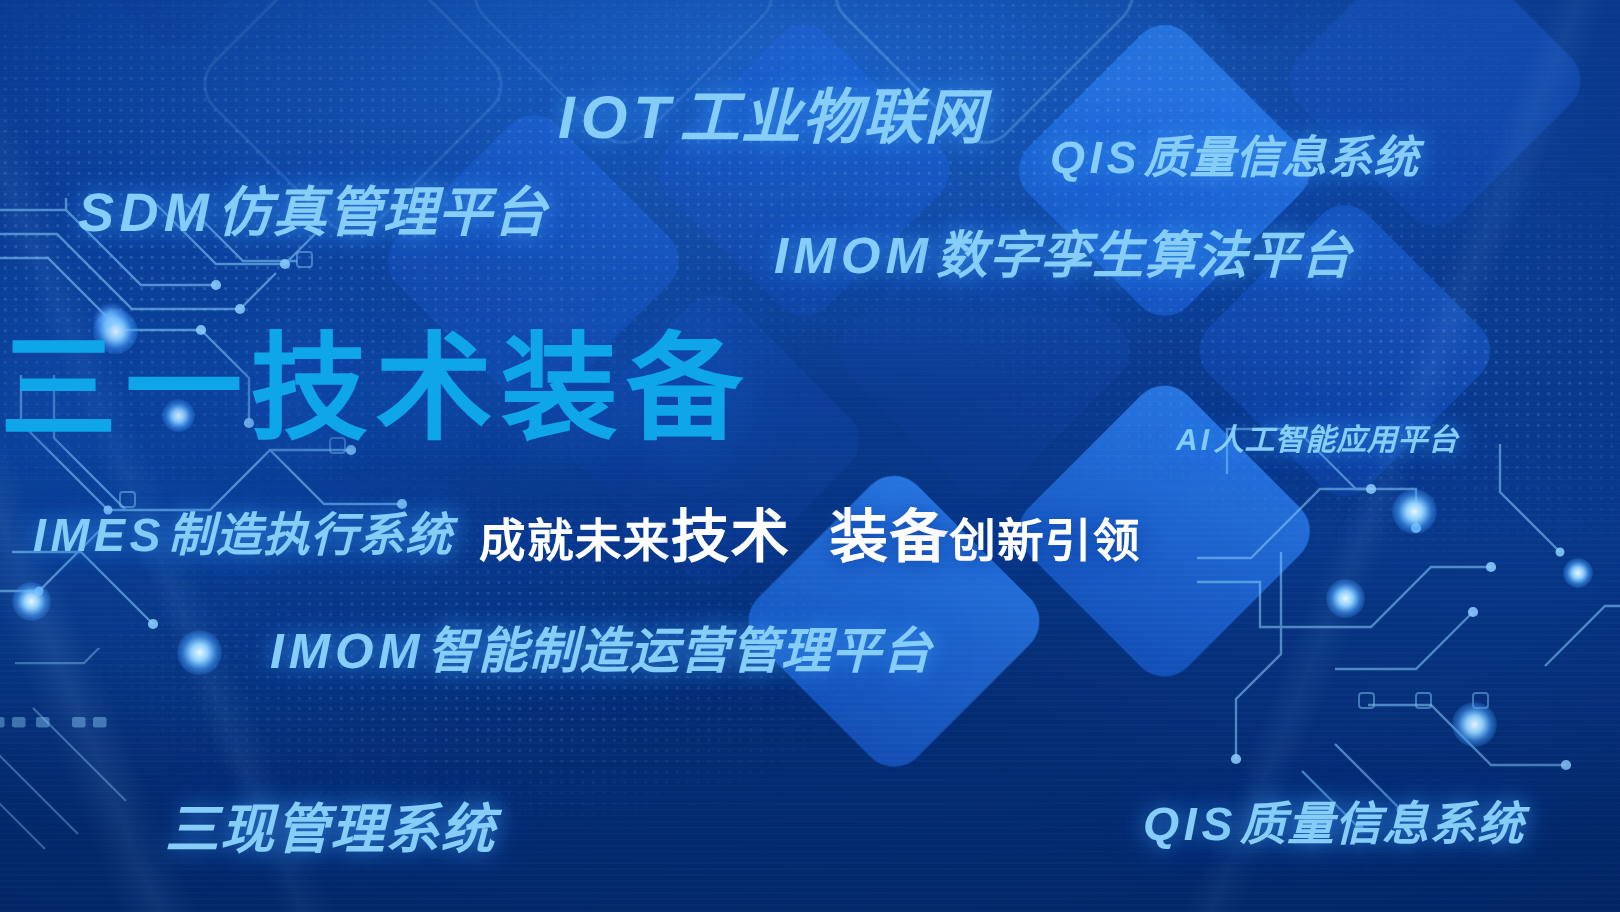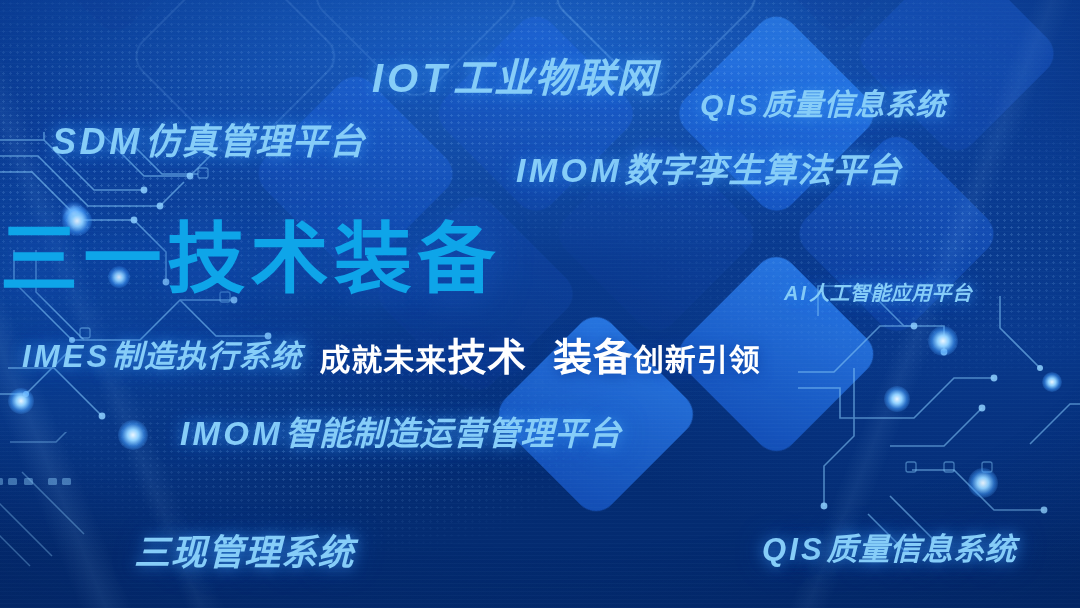--- a/index.html
+++ b/index.html
@@ -264,21 +264,21 @@
 
   <div class="kw" id="kw-imes" style="left:22px;top:331px;font-size:31px;">
     <span class="lat">IMES</span><span>制造执行系统</span>
   </div>
 
   <div class="kw" id="kw-imom" style="left:180px;top:407px;font-size:33px;">
     <span class="lat">IMOM</span><span>智能制造运营管理平台</span>
   </div>
 
 
-  <div class="kw" id="kw-sanxian" style="left:110px;top:523px;font-size:36px;margin-left:24px;">
+  <div class="kw" id="kw-sanxian" style="left:110px;top:523px;font-size:36px;">
     <span>三现管理系统</span>
   </div>
 
   <div class="kw" id="kw-qis-bottom" style="left:762px;top:524px;font-size:31px;">
     <span class="lat">QIS</span><span>质量信息系统</span>
   </div>
 
   <div id="title">三一技术装备</div>
 
   <div id="subtitle">

